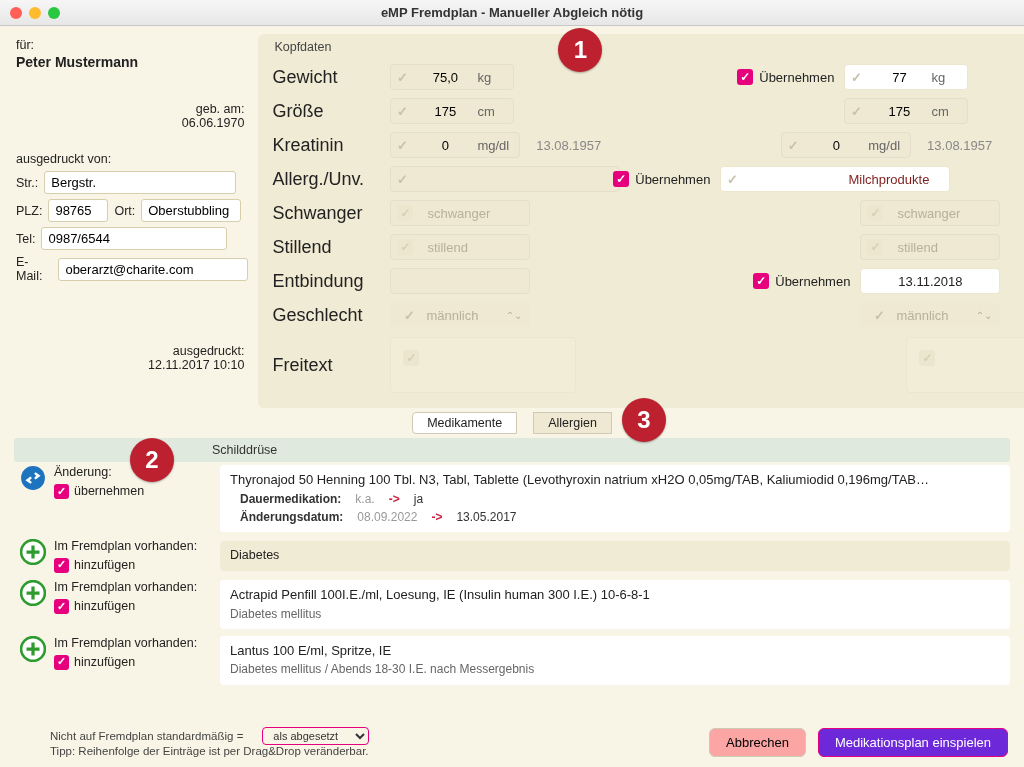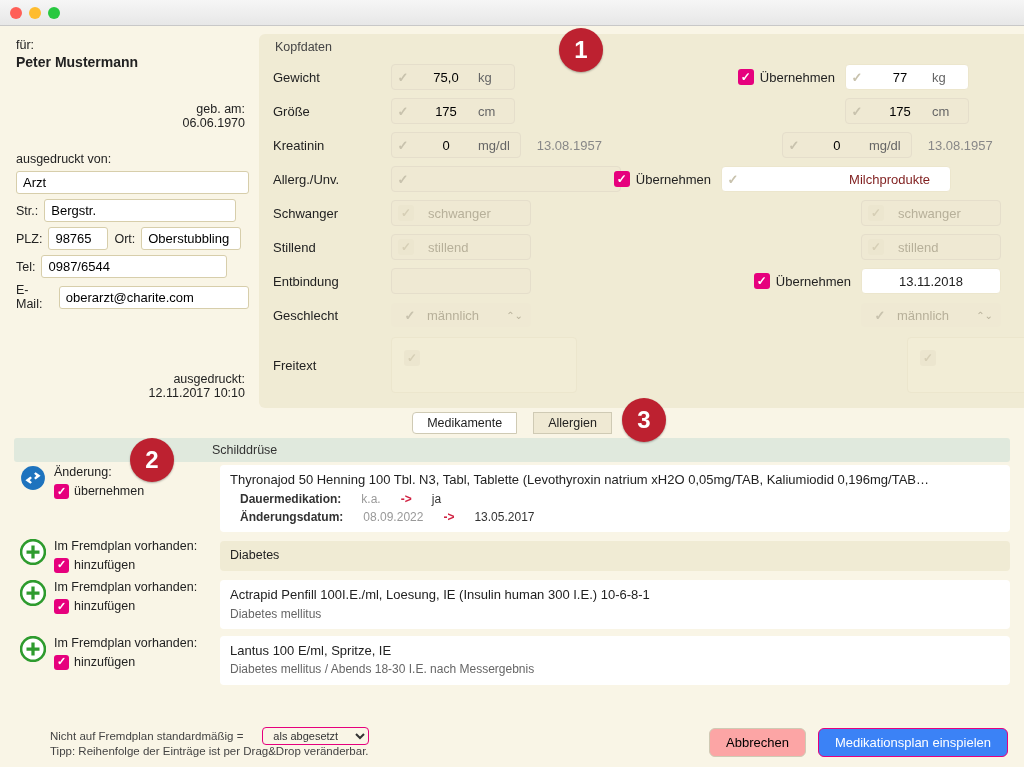--- a/index.html
+++ b/index.html
@@ -21,21 +21,21 @@
   .leftcol .label { font-size:12.5px; }
   .leftcol .bold { font-weight:700; font-size:14px; margin-top:2px;}
   .leftcol .right { text-align:right; margin-right:4px;}
   .fieldrow { display:flex; align-items:center; gap:6px; margin:5px 0;}
   .fieldrow label { font-size:12.5px; }
   input.tf { border:1px solid #d7ceab; background:#fff; padding:3px 6px; font-size:13px; border-radius:3px; }
   .tf.w1{width:233px}.tf.w2{width:192px}.tf.w3{width:60px}.tf.w4{width:100px}.tf.w5{width:186px}.tf.w6{width:200px}
 
   .sectitle { font-size:12.5px; color:#444; margin:2px 0 6px 2px;}
   .kdrow { display:flex; align-items:center; height:34px; }
-  .kdlabel { width:118px; font-size:13px; }
+  .kdlabel { width:118px; font-size:18px; }
   .kdcell { display:flex; align-items:center; gap:8px; }
   .valbox { display:flex; align-items:center; gap:6px; background:#fff; border:1px solid #ece6cd; border-radius:4px; height:26px; padding:0; }
   .valbox.dis { background:#efe9d3; border-color:#e5decb; }
   .valbox.big { width:230px; }
   .valbox input { border:none; background:transparent; width:52px; text-align:center; font-size:13px; color:#000000; outline:none; }
   .valbox .unit { color:#666; padding-right:10px; min-width:36px;}
   .tick { width:22px; display:flex; justify-content:center; color:#c8c2ad; font-size:13px; font-weight:600;}
 
   .midcol { width:330px; display:flex; align-items:center; justify-content:flex-end; padding-right:10px; }
   .ubn { display:flex; align-items:center; gap:6px; }
@@ -71,62 +71,60 @@
   .statcol { width:190px; display:flex; align-items:flex-start; gap:8px; }
   .icon { width:26px; height:26px; flex:none; }
   .icon.swap svg,.icon.plus svg{width:26px;height:26px;}
   .stattext { font-size:12.5px; line-height:1.25; }
   .stattext .chk { display:flex; align-items:center; gap:5px; margin-top:3px;}
   .stattext .chk .chkbox{width:15px;height:15px;}
   .stattext .chk .chkbox::after{font-size:11px;}
   .contentcol { flex:1; background:#fff; border-radius:4px; padding:6px 10px 7px; font-size:12.5px; line-height:1.35;}
   .contentcol .title { position:static; text-align:left; font-weight:400; font-size:13px; color:#222;}
   .sub { color:#666; font-size:12px; margin-top:2px;}
-  .subrow{ display:flex; gap:20px; font-size:12px; color:#333; margin-left:10px; margin-top:2px;}
+  .subrow{ display:flex; gap:14px; font-size:12px; color:#333; margin-left:10px; margin-top:2px;}
   .subrow b{font-weight:700;}
   .old{color:#999;} .arrow{color:#d02040; font-weight:700;}
 
   
   .footer { display:flex; align-items:flex-end; justify-content:space-between; padding:4px 6px 4px 40px; }
   .footleft { font-size:11.5px; color:#444; }
   .footleft .row1{display:flex; align-items:center; gap:19px;}
   select.combo { border:1px solid #e6007d; border-radius:4px; font-size:11px; padding:1px 14px 1px 6px; color:#333; background:#f9f5e6;}
   .btns { display:flex; gap:12px; }
   button.btn { border-radius:6px; padding:6px 16px; font-size:13px; border:1px solid #cfcab4; cursor:pointer;}
   .btn.cancel{ background:#fca5a5;}
-  .btn.primary{ background:#3b82f6; color:#fff; border-color:#e6007d;}
+  .btn.primary{ background:#6d28d9; color:#fff; border-color:#e6007d;}
 
   .dropdown { display:flex; align-items:center; gap:6px; background:#efe9d3; border-radius:4px; padding:0 8px; height:24px; color:#b7b09a;}
   .dropdown .caret{font-size:10px;}
 </style>
 </head>
 <body>
 
 <div class="titlebar">
   <div class="traffic">
     <div class="dot r"></div>
     <div class="dot y"></div>
     <div class="dot g"></div>
   </div>
+  <div class="title">eMP Fremdplan - Manueller Abgleich nötig</div>
 </div>
 
 <div class="app">
   <div class="upper">
 
     <div class="leftcol">
       <div class="label">für:</div>
       <div class="bold">Peter Mustermann</div>
       <div style="height:32px"></div>
       <div class="label right">geb. am:</div>
       <div class="label right">06.06.1970</div>
       <div style="height:22px"></div>
       <div class="label">ausgedruckt von:</div>
-      <div class="fieldrow">
-          <input class="tf w1" value="Arzt" style="">
-        </div>
       <div class="fieldrow">
           <label>Str.:</label>
           <input class="tf w2" value="Bergstr." style="">
         </div>
       <div class="fieldrow">
         <label>PLZ:</label>
           <input class="tf w3" value="98765" style="">
         <label>Ort:</label>
           <input class="tf w4" value="Oberstubbling" style="">
       </div>

